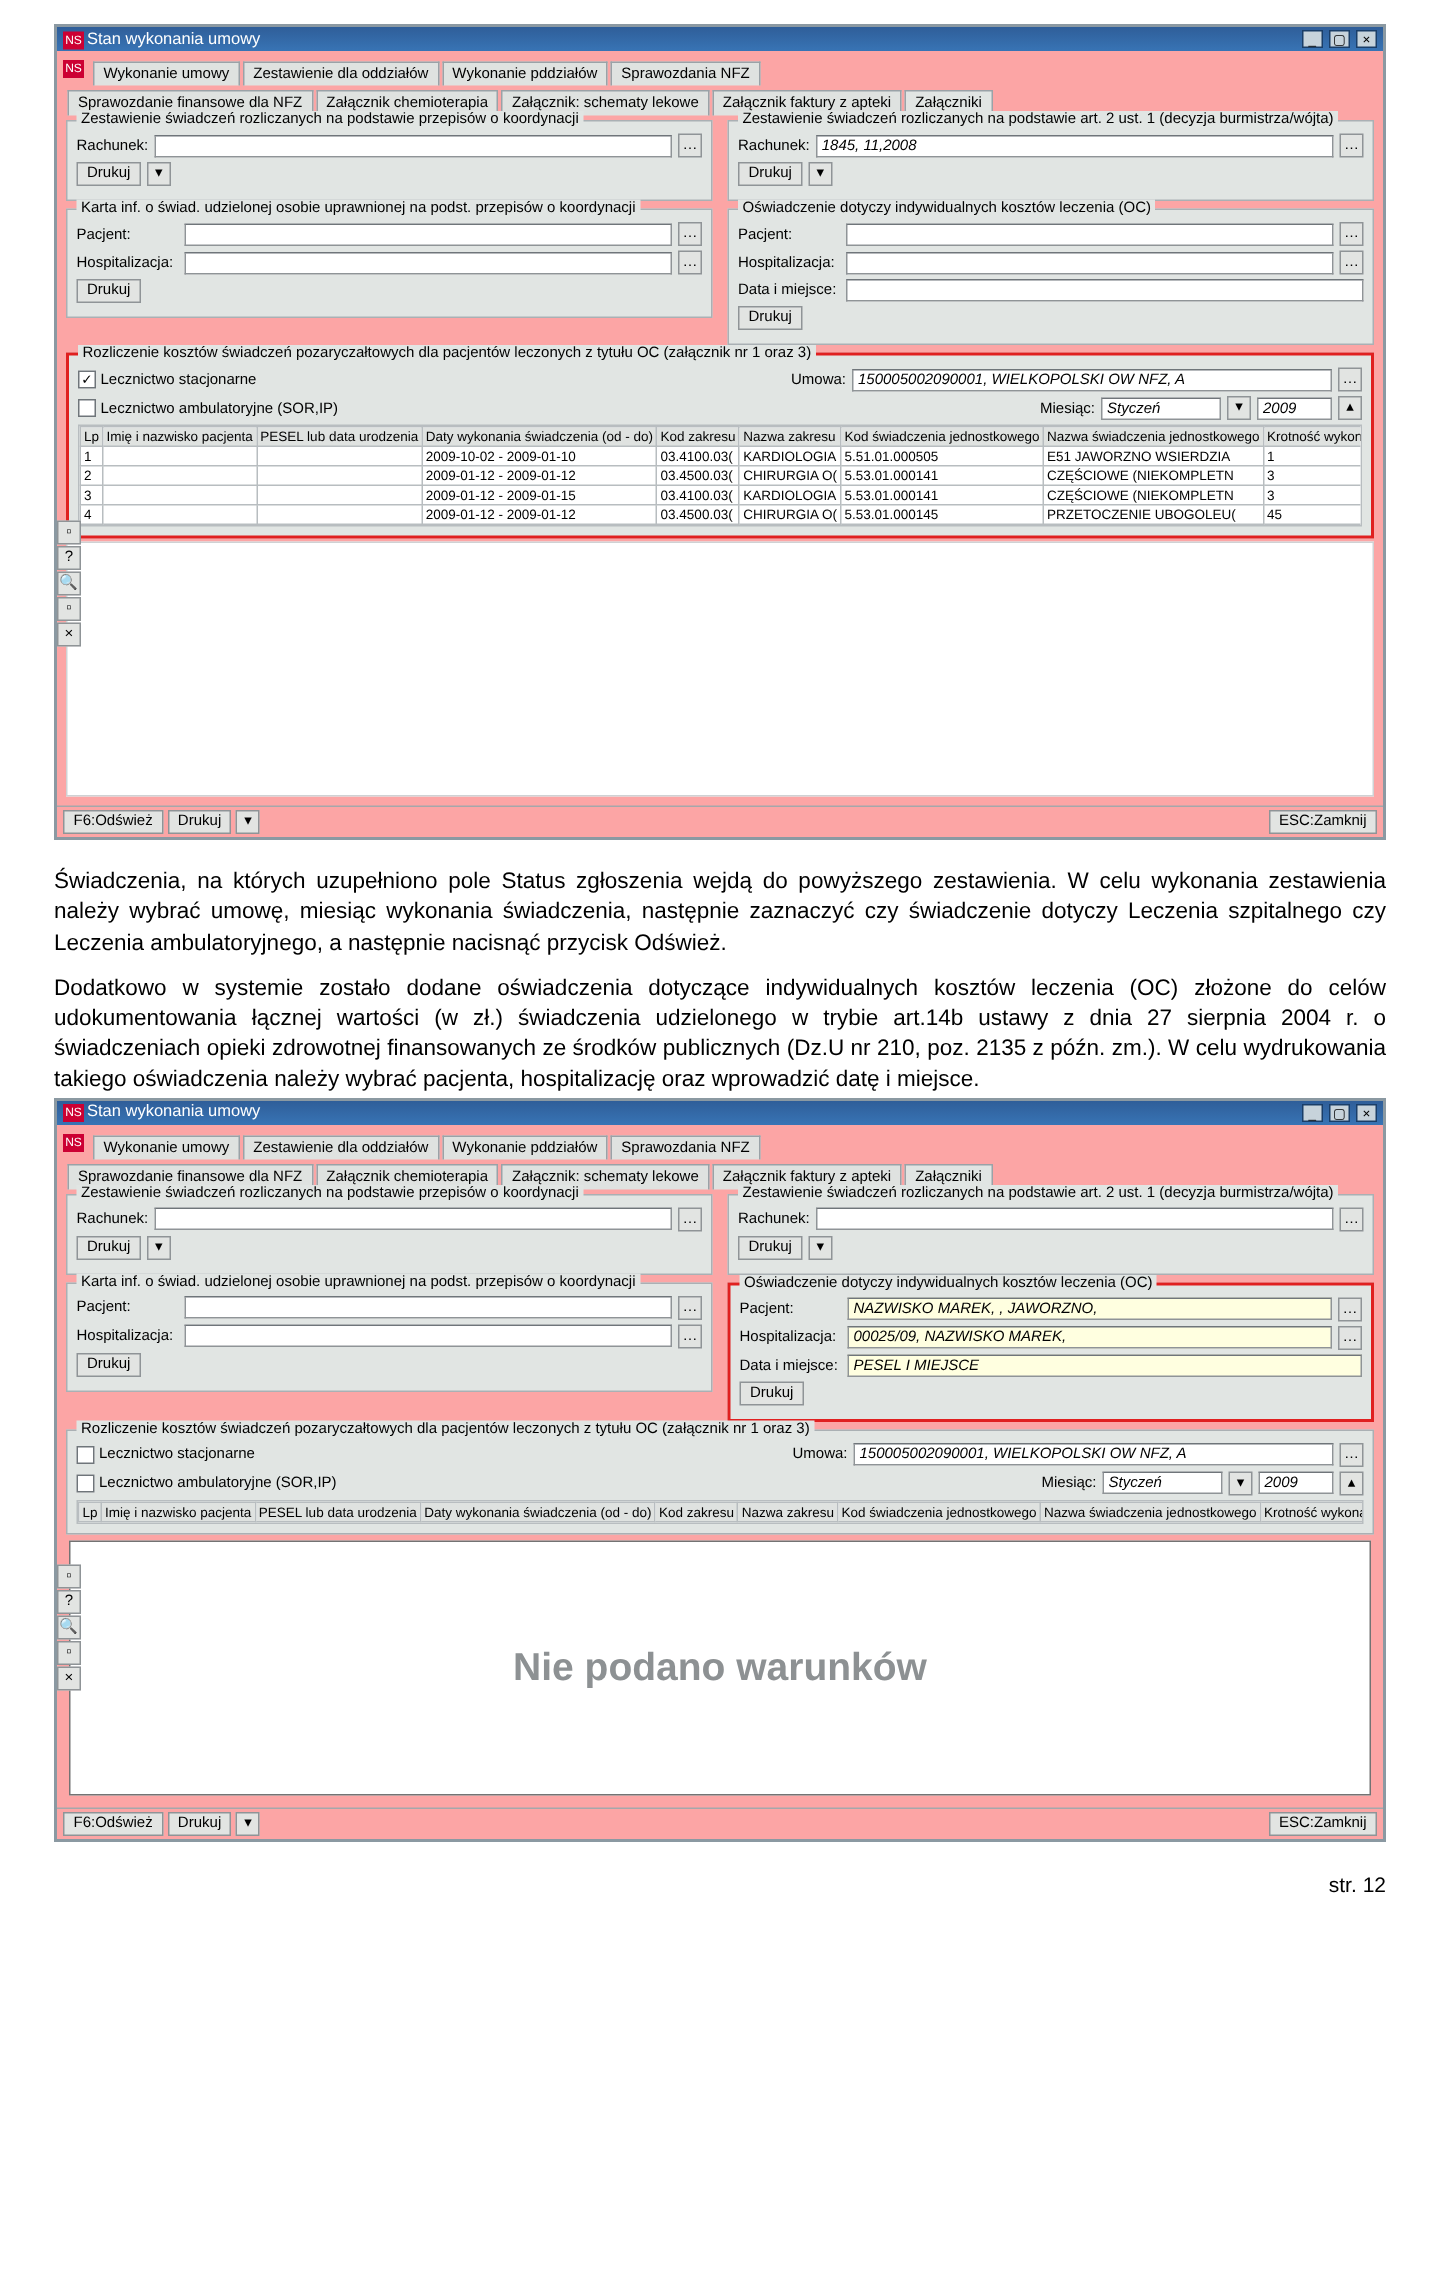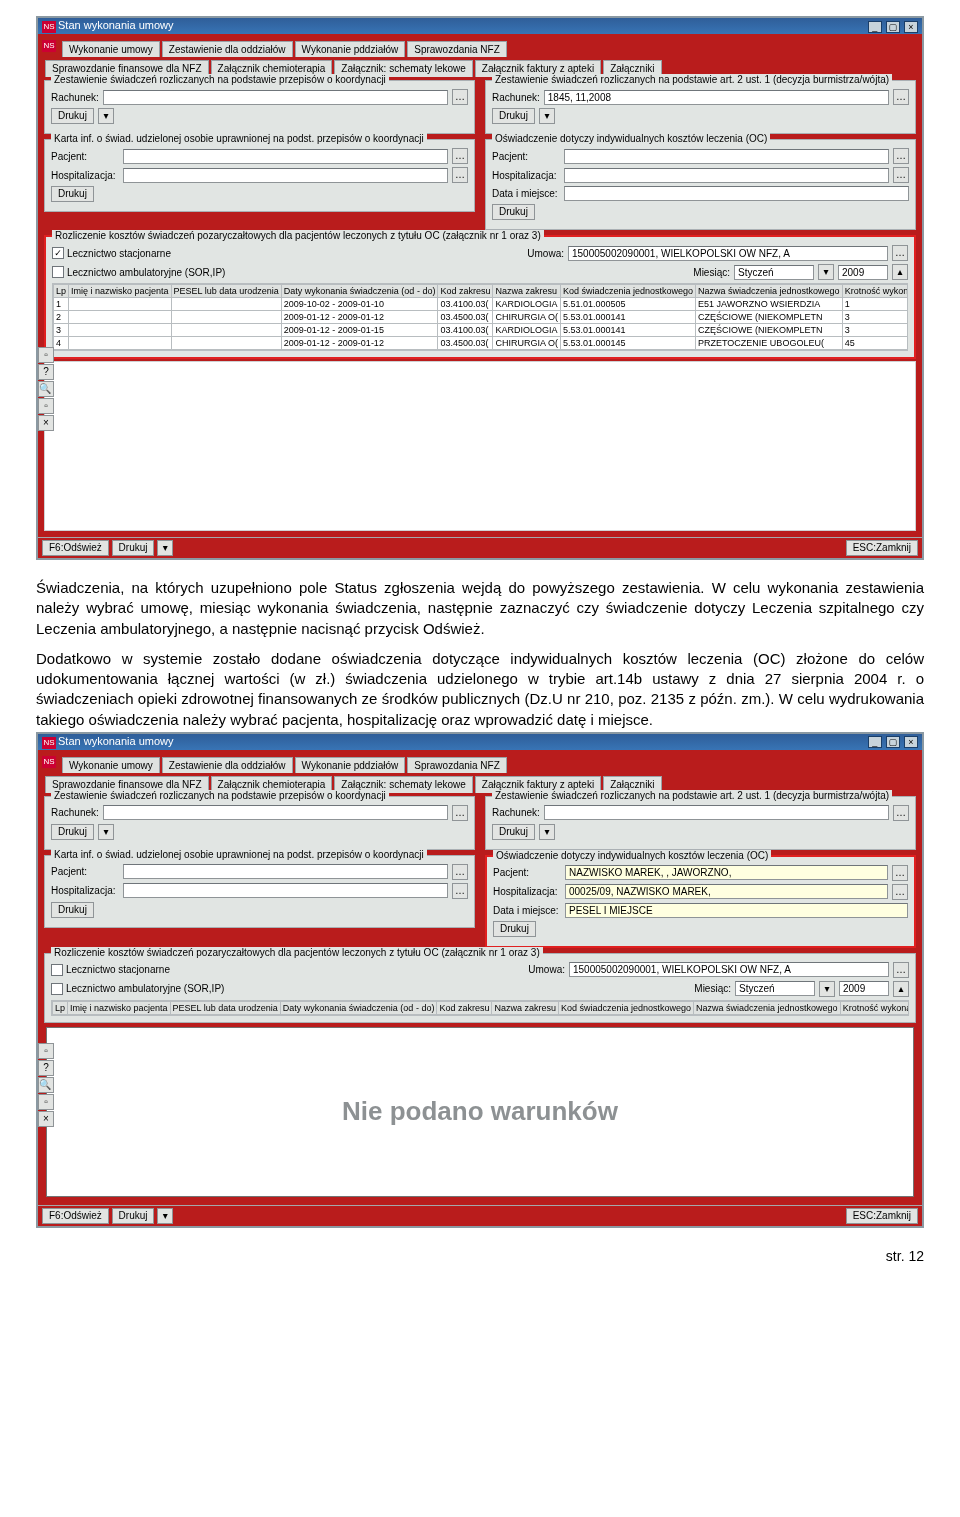--- a/index.html
+++ b/index.html
@@ -1,30 +1,30 @@
 <!DOCTYPE html>
 <html><head>
 <meta charset="utf-8">
 <style>
   *{box-sizing:border-box;margin:0;padding:0;}
   body{font-family:Arial,Helvetica,sans-serif;background:#fff;font-size:12px;color:#000;}
   .page{width:960px;margin:0 auto;padding:16px 36px 16px 36px;}
-  .win{border:2px solid #8b99a2;background:#b91c1c;margin-bottom:18px;}
+  .win{border:2px solid #8b99a2;background:#fca5a5;margin-bottom:18px;}
   .titlebar{background:linear-gradient(#2f5e99,#3874b5);color:#fff;font-size:11px;padding:2px 4px;display:flex;align-items:center;justify-content:space-between;height:16px;}
   .titlebutns span{display:inline-block;width:14px;height:12px;border:1px solid #1a3e68;margin-left:1px;background:#c7d3db;font-size:9px;line-height:10px;text-align:center;color:#000;}
   .ns{display:inline-block;width:14px;height:12px;background:#c03;color:#fff;font-size:8px;line-height:12px;text-align:center;margin-right:2px;}
   .tabsrow{display:flex;flex-wrap:wrap;gap:2px;padding:3px 3px 0 3px;font-size:10px;}
   .tab{border:1px solid #9aa2a7;border-bottom:none;background:#dfe2e0;padding:2px 6px;min-height:16px;}
   .tab.active{background:#e1e5e3;border-bottom:1px solid #e1e5e3;}
   .panelbody{padding:4px;}
   .grp{border:1px solid #aab0b4;margin:3px 2px 2px 2px;background:#e1e5e3;position:relative;padding:5px 6px 6px 6px;}
   .grp>.grptitle{position:absolute;top:-7px;left:6px;background:#e1e5e3;font-size:10px;padding:0 3px;}
   .row{display:flex;align-items:center;gap:4px;margin:3px 0;}
   .lbl{font-size:10px;}
-  .field{border:1px solid #8f9497;border-top-color:#6f757a;background:#fff;height:15px;padding:0 3px;font-size:10px;line-height:13px;min-width:50px;}
+  .field{border:1px solid #8f9497;border-top-color:#6f757a;background:#fff;height:15px;padding:0 3px;font-size:10px;line-height:13px;min-width:50px;font-style:italic;}
   .btn{border:1px solid #8f9497;background:#e2e4e2;font-size:10px;padding:1px 6px;height:16px;line-height:12px;}
   .btn.sq{width:16px;padding:0;text-align:center;}
   .twocol{display:flex;gap:6px;}
   .twocol>.col{flex:1;}
   .hl{border:2px solid #e02020;}
   .chk{display:flex;align-items:center;gap:3px;font-size:10px;}
   .chk .box{width:12px;height:12px;border:1px solid #6f757a;background:#fff;display:inline-flex;align-items:center;justify-content:center;font-size:9px;}
   table.data{width:100%;border-collapse:collapse;font-size:9px;background:#fff;}
   table.data th,table.data td{border:1px solid #b8bdc0;padding:1px 2px;text-align:left;white-space:nowrap;overflow:hidden;}
   table.data th{background:#dfe2e0;font-weight:normal;}

